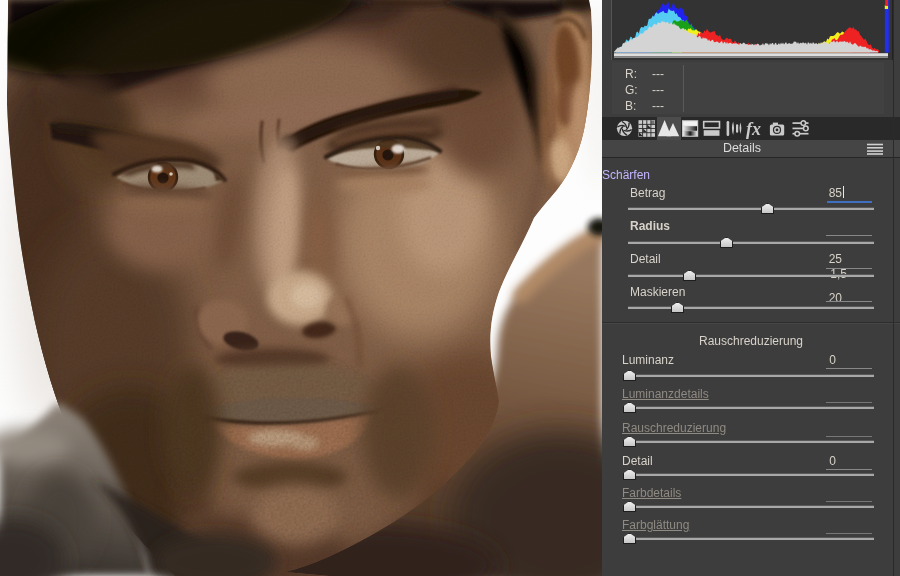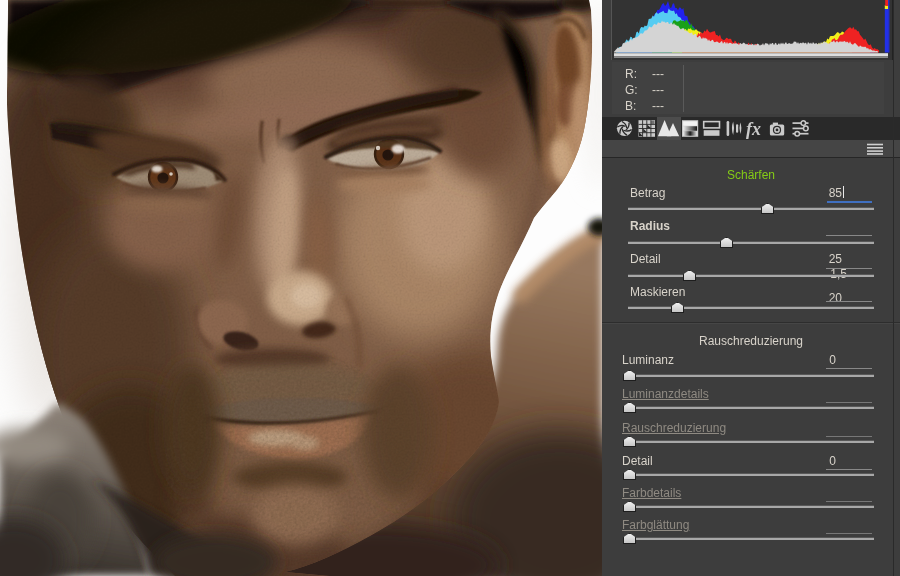--- a/index.html
+++ b/index.html
@@ -283,30 +283,31 @@
 <circle cx="175.0" cy="12.9" r="1.4" fill="#2a2a2a"></circle>
 <line x1="190.5" y1="6.1" x2="206.5" y2="6.1" stroke="#cacaca" stroke-width="1.7"></line>
 <circle cx="201.3" cy="6.1" r="2.3" fill="#2a2a2a" stroke="#cacaca" stroke-width="1.5"></circle>
 <line x1="190.5" y1="11.4" x2="206.5" y2="11.4" stroke="#cacaca" stroke-width="1.7"></line>
 <circle cx="203.8" cy="11.4" r="2.3" fill="#2a2a2a" stroke="#cacaca" stroke-width="1.5"></circle>
 <line x1="190.5" y1="16.7" x2="206.5" y2="16.7" stroke="#cacaca" stroke-width="1.7"></line>
 <circle cx="195.2" cy="16.7" r="2.3" fill="#2a2a2a" stroke="#cacaca" stroke-width="1.5"></circle>
       </svg>
 
     <div class="abs" style="left:0;top:140px;width:298px;height:17px;background:#454545;border-bottom:1px solid #262626;box-sizing:content-box;"></div>
+    <div class="abs" style="left:0;top:140px;width:280px;height:17px;color:#dcdcdc;font-size:12.5px;text-align:center;line-height:17px;">Details</div>
     <svg class="abs" style="left:264px;top:143px;" width="18" height="12" viewBox="0 0 18 12">
         <g stroke="#d0d0d0" stroke-width="1.6">
           <line x1="1" y1="1.5" x2="17" y2="1.5"></line>
           <line x1="1" y1="4.8" x2="17" y2="4.8"></line>
           <line x1="1" y1="8.1" x2="17" y2="8.1"></line>
           <line x1="1" y1="11" x2="17" y2="11"></line>
         </g>
       </svg>
 
-    <div class="abs" style="left:0;top:168px;width:298px;color:#84cc16;font-size:12px;text-align:center;">Schärfen</div>
+    <div class="abs" style="left:0;top:168px;width:298px;color:#c4b5fd;font-size:12px;">Schärfen</div>
     <div class="lbl" style="left:28px;top:187px;">Betrag</div>
     <div class="val" style="left:180px;top:187px;width:60px;">85</div>
     <div class="abs" style="left:241px;top:186px;width:1px;height:12px;background:#e8e8e8;"></div>
     <div class="abs" style="left:225px;top:201px;width:45px;height:2px;background:#3f6fc0;"></div>
     <div class="track" style="left:26px;top:207px;width:246px;"></div>
     <div class="thumb" style="left:159px;top:203px;"></div>
     <div class="lbl" style="left:28px;top:220px;font-weight:bold;">Radius</div>
     <div class="val" style="left:180px;top:220px;width:65px;margin-top:48px;">1,5</div>
     <div class="fieldline" style="left:224px;top:235px;width:46px;"></div>
     <div class="track" style="left:26px;top:241px;width:246px;"></div>

